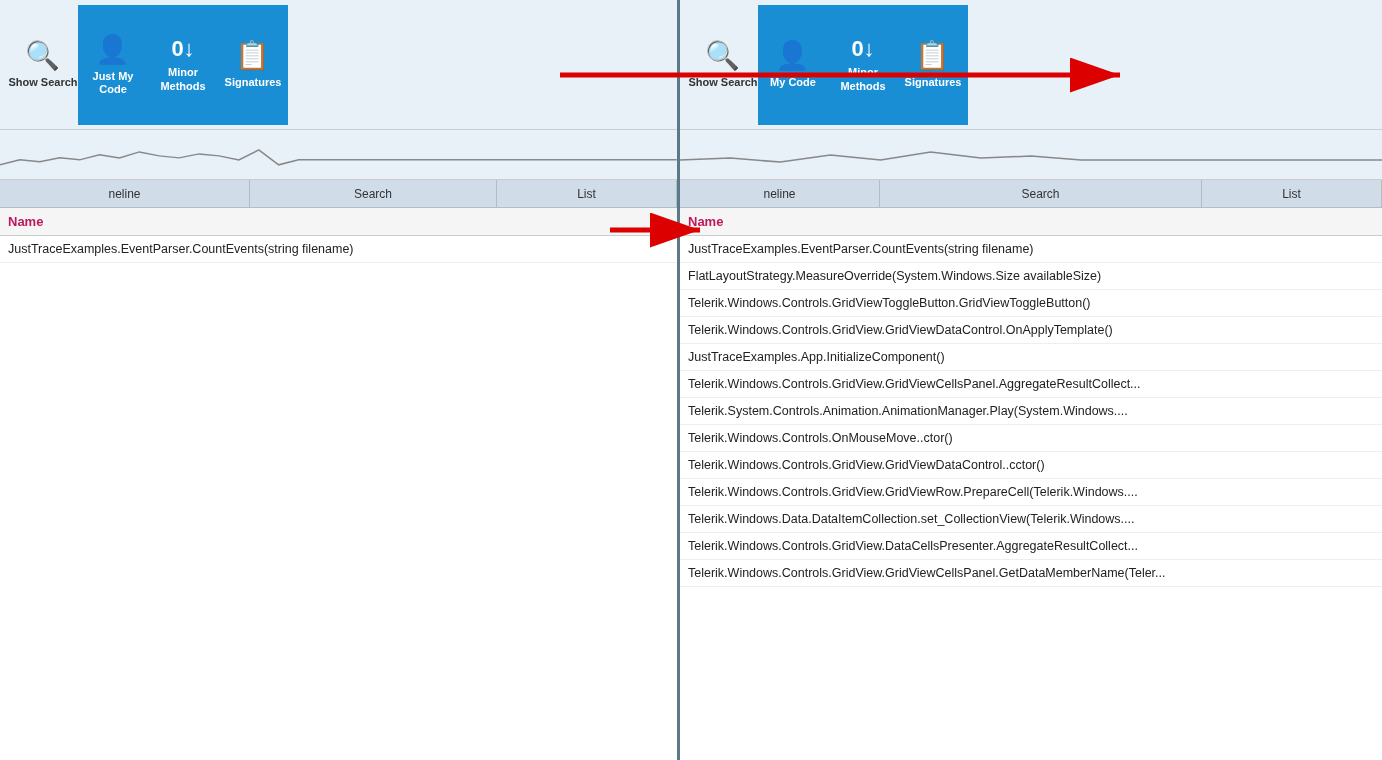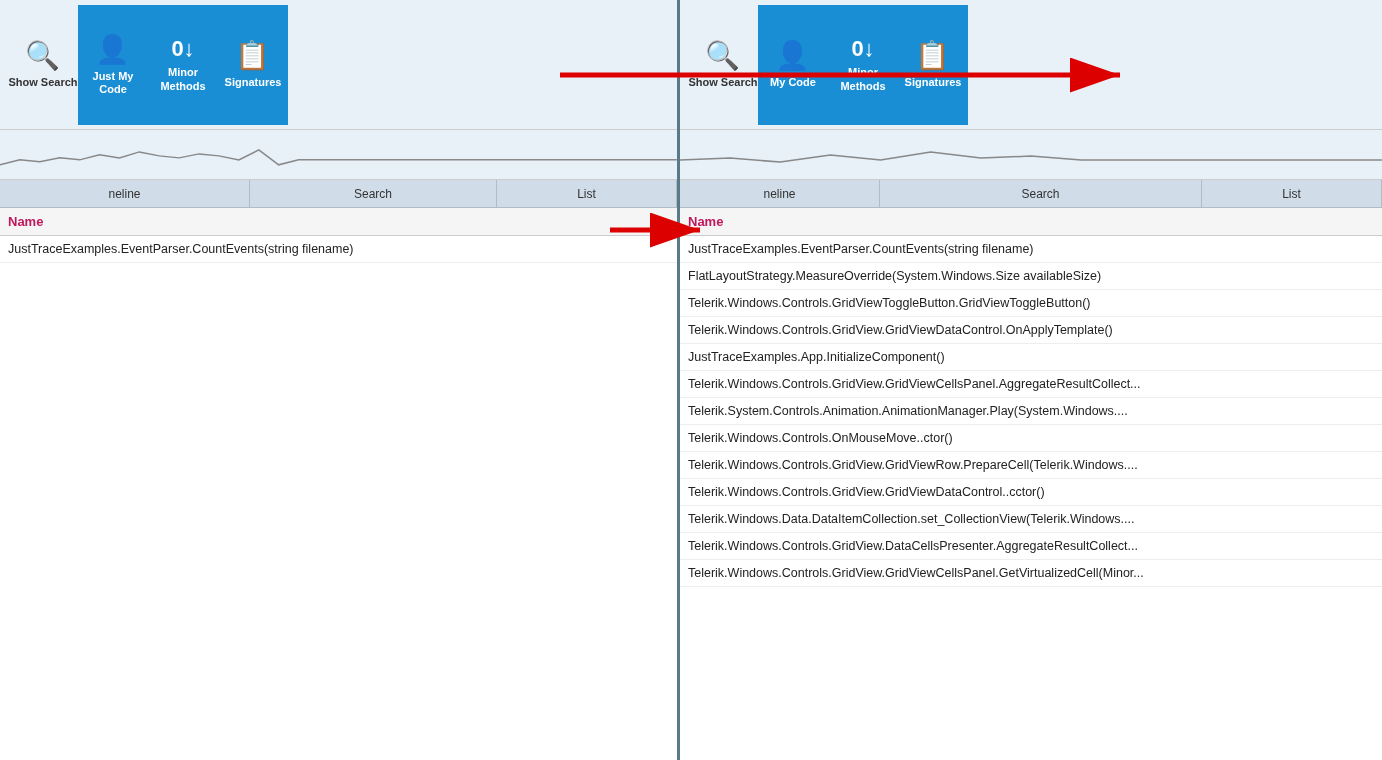--- a/index.html
+++ b/index.html
@@ -154,25 +154,25 @@
 
       <div class="list-area" id="right-list">
       <div class="list-item"><span>JustTraceExamples.</span><span class="bold">EventParser</span><span>.CountEvents(string filename)</span></div>
           <div class="list-item"><span></span><span class="bold">FlatLayoutStrategy</span><span>.MeasureOverride(System.Windows.Size availableSize)</span></div>
           <div class="list-item"><span>Telerik.Windows.Controls.</span><span class="bold">GridViewToggleButton</span><span>.GridViewToggleButton()</span></div>
           <div class="list-item"><span>Telerik.Windows.Controls.GridView.</span><span class="bold">GridViewDataControl</span><span>.OnApplyTemplate()</span></div>
           <div class="list-item"><span>JustTraceExamples.</span><span class="bold">App</span><span>.InitializeComponent()</span></div>
           <div class="list-item"><span>Telerik.Windows.Controls.GridView.</span><span class="bold">GridViewCellsPanel</span><span>.AggregateResultCollect...</span></div>
           <div class="list-item"><span>Telerik.System.Controls.Animation.</span><span class="bold">AnimationManager</span><span>.Play(System.Windows....</span></div>
           <div class="list-item"><span>Telerik.Windows.Controls.</span><span class="bold">OnMouseMove</span><span>..ctor()</span></div>
+          <div class="list-item"><span>Telerik.Windows.Controls.GridView.</span><span class="bold">GridViewDataControl</span><span>..cctor()</span></div>
           <div class="list-item"><span>Telerik.Windows.Controls.GridView.</span><span class="bold">GridViewRow</span><span>.PrepareCell(Telerik.Windows....</span></div>
-          <div class="list-item"><span>Telerik.Windows.Controls.GridView.</span><span class="bold">GridViewDataControl</span><span>..cctor()</span></div>
           <div class="list-item"><span>Telerik.Windows.Data.</span><span class="bold">DataItemCollection</span><span>.set_CollectionView(Telerik.Windows....</span></div>
           <div class="list-item"><span>Telerik.Windows.Controls.GridView.</span><span class="bold">DataCellsPresenter</span><span>.AggregateResultCollect...</span></div>
-          <div class="list-item"><span>Telerik.Windows.Controls.GridView.</span><span class="bold">GridViewCellsPanel</span><span>.GetVirtualizedCell(Minor...</span></div>
+          <div class="list-item"><span>Telerik.Windows.Controls.GridView.</span><span class="bold">GridViewCellsPanel</span><span>.GetDataMemberName(Teler...</span></div>
         </div>
     </div>
   </div>
 
   <svg class="arrows-overlay" viewBox="0 0 1382 760">
 
     <defs>
       <marker id="arrowhead" markerWidth="10" markerHeight="7" refX="10" refY="3.5" orient="auto">
         <polygon points="0 0, 10 3.5, 0 7" fill="#dd0000"></polygon>
       </marker>

